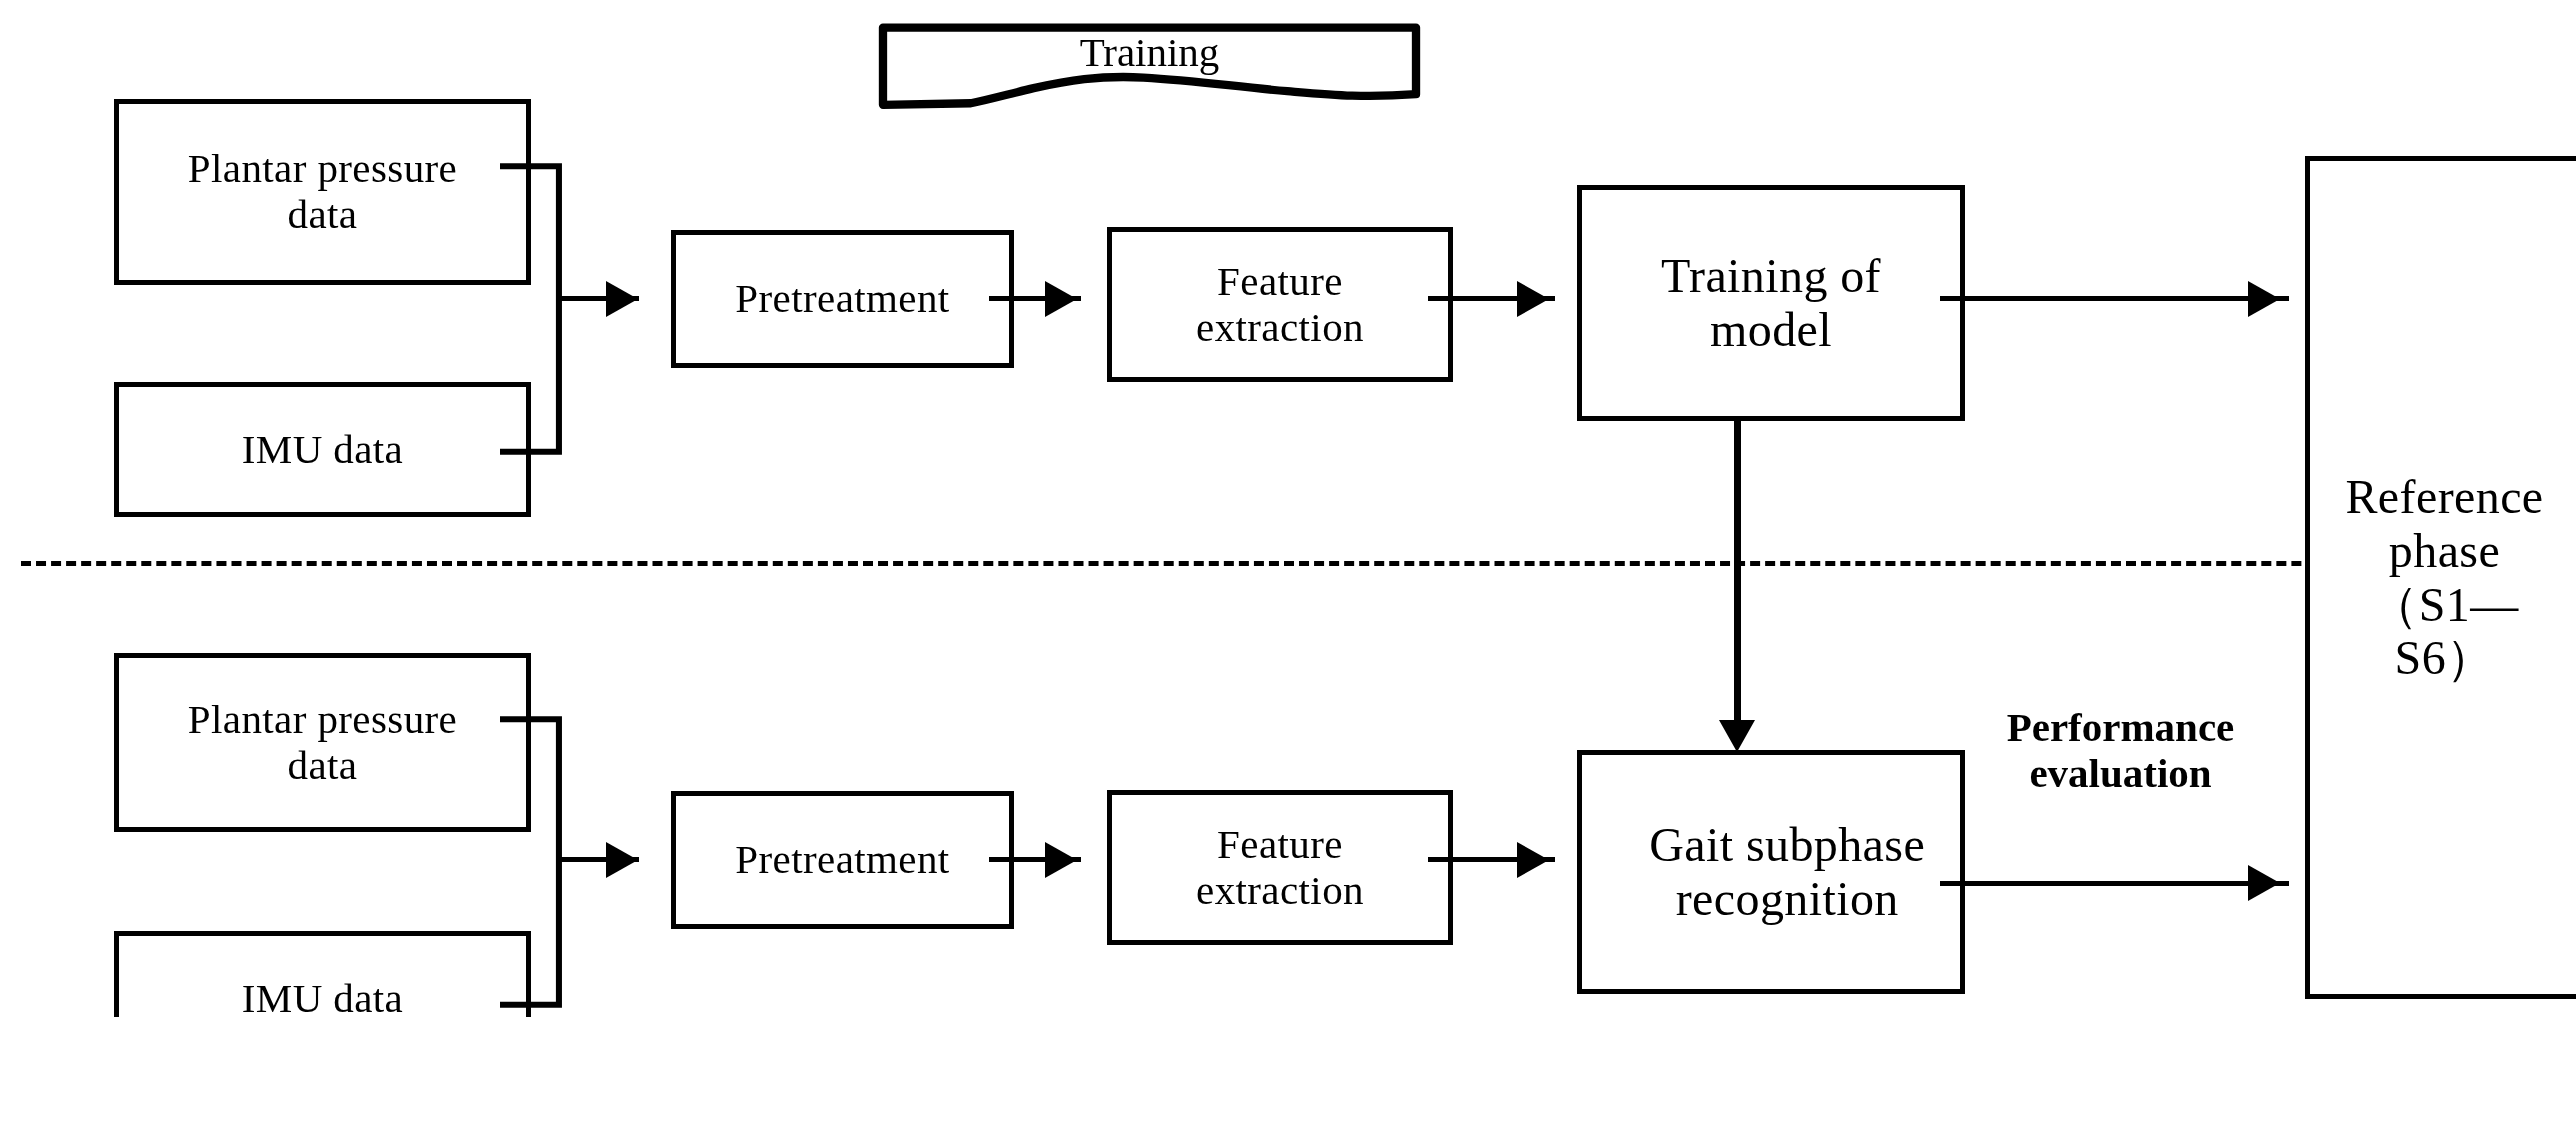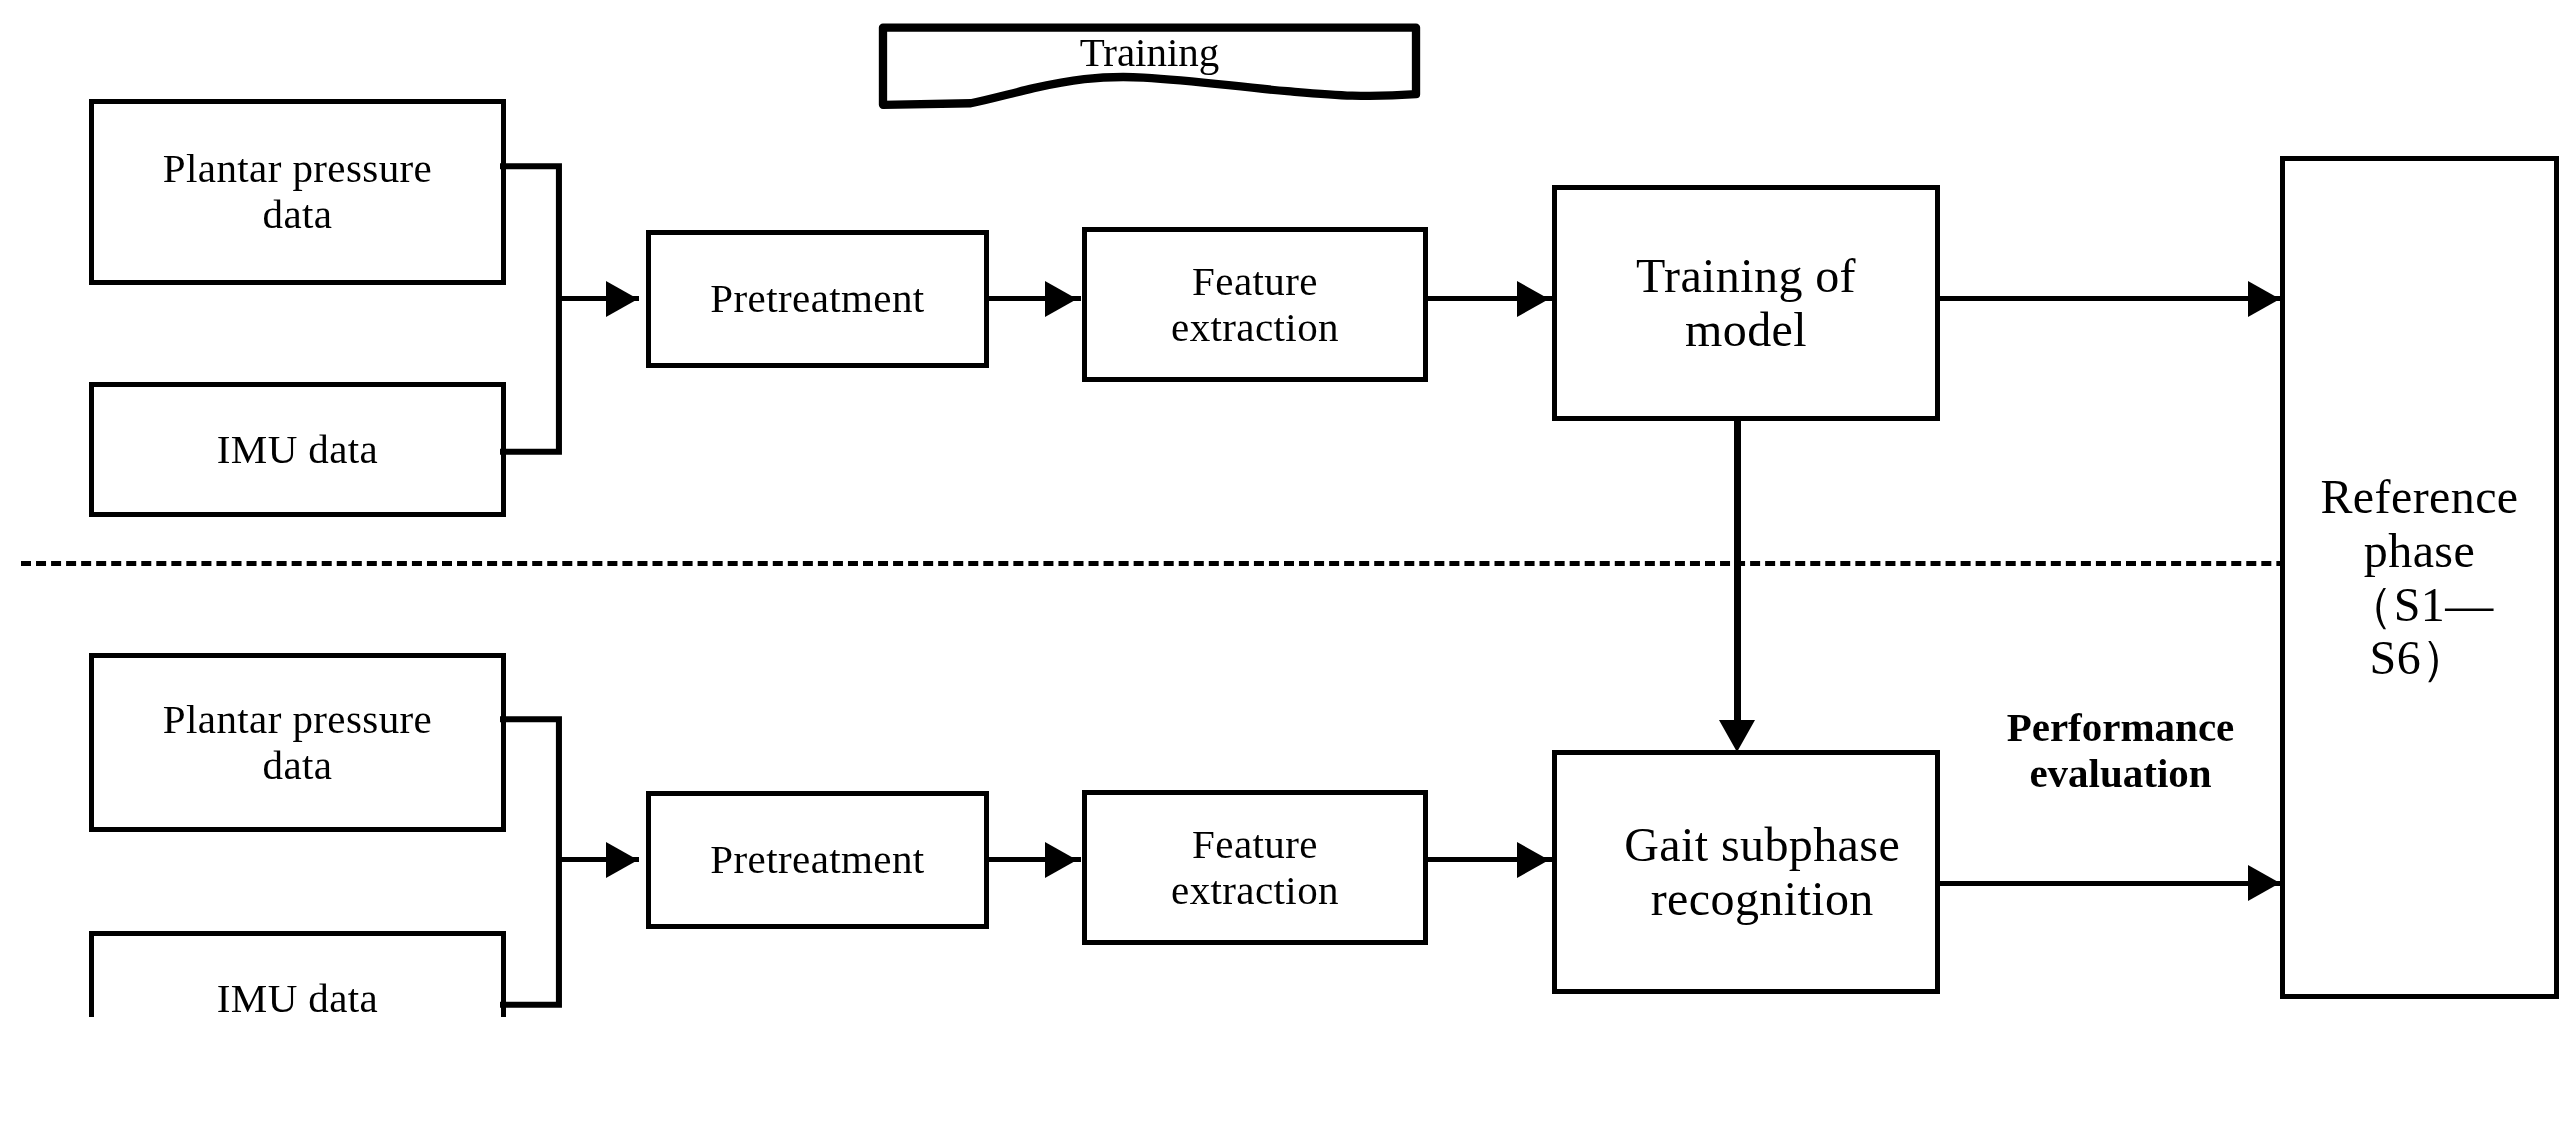--- a/index.html
+++ b/index.html
@@ -15,20 +15,21 @@
     position:absolute;
     box-sizing:border-box;
     border:5.3px solid #000;
     background:#fff;
     display:flex;align-items:center;justify-content:center;
     text-align:center;
     line-height:1.12;
     font-size:41px;
     letter-spacing:0.4px;
     padding:3px 7.6px;
+    margin-left:25px;
   }
   .box.tall{font-size:48px;}
   .label{
     position:absolute;
     text-align:center;
     font-size:41px;
     line-height:1.12;
     white-space:pre-line;
     font-weight:bold;
   }

